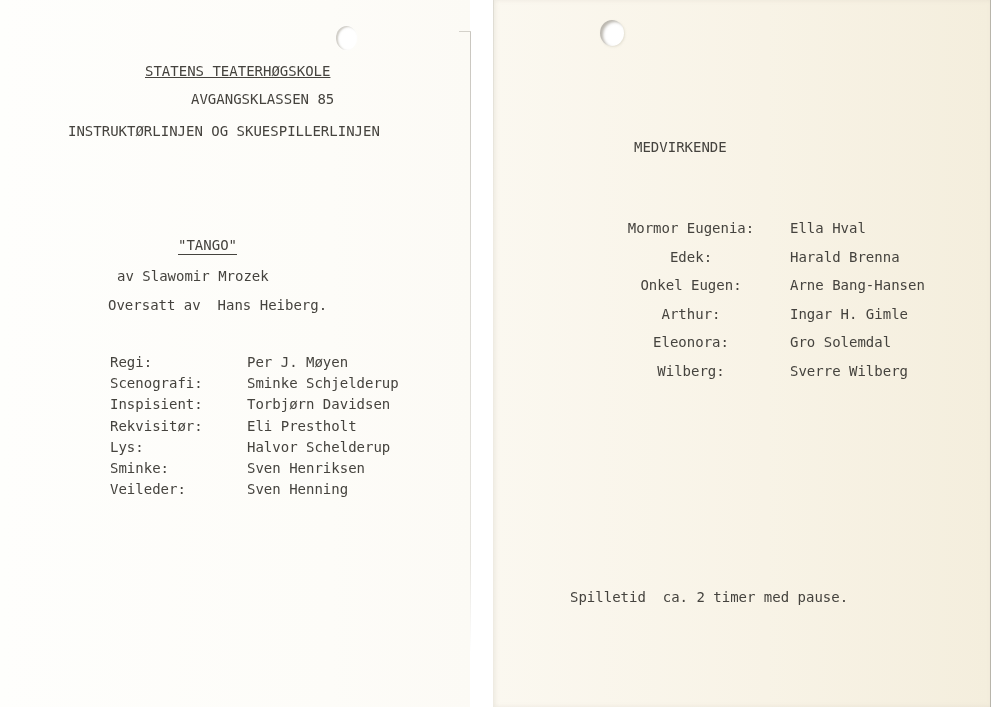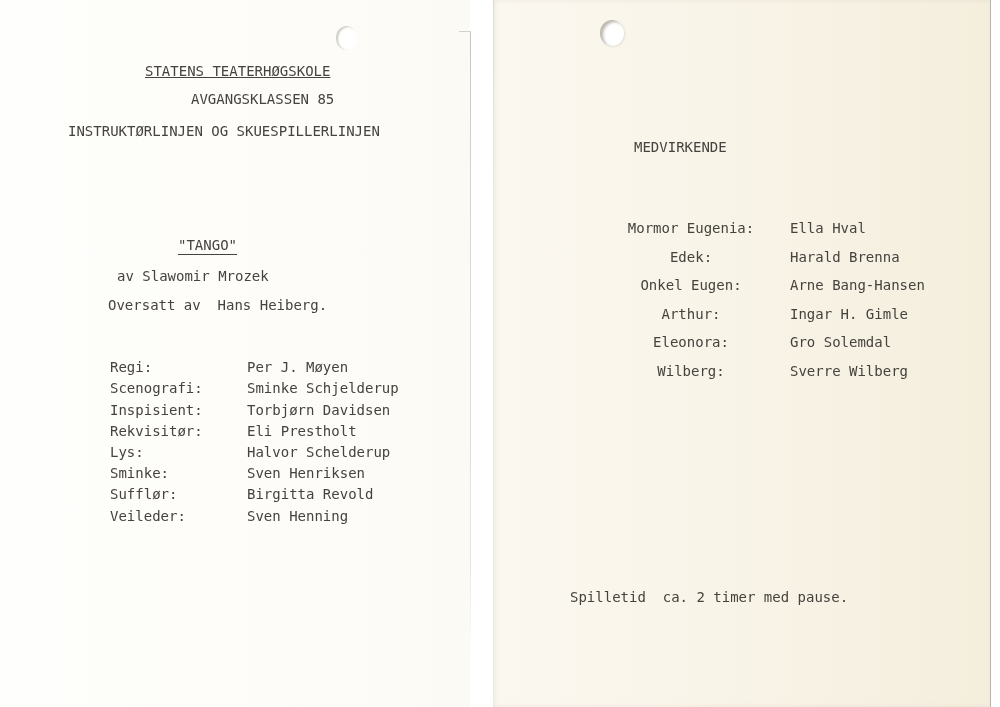--- a/index.html
+++ b/index.html
@@ -45,21 +45,21 @@
   }
   
   .hdr1{left:145px;top:64px;text-decoration:underline;}
   .hdr2{left:163px;top:92px;margin-left:28px;}
   .hdr3{left:68px;top:124px;}
   .title{left:178px;top:238px;}
   .title span{border-bottom:1px solid #45433e;padding-bottom:1px;}
   .byline{left:117px;top:269px;}
   .transl{left:108px;top:298px;}
   .credits{position:absolute;left:110px;top:354px;}
-  .credit-row{display:flex;height:21.2px;align-items:flex-end;font-size:14px;white-space:pre;}
+  .credit-row{display:flex;height:21.2px;align-items:flex-start;font-size:14px;white-space:pre;}
   .credit-role{width:137px;flex:0 0 137px;}
   
   .cast-hdr{left:592px;top:140px;padding-left:42px;}
   .cast{position:absolute;left:592px;top:220px;text-align:center;}
   .cast-row{display:flex;height:28.6px;align-items:flex-start;font-size:14px;white-space:pre;}
   .cast-role{width:198px;flex:0 0 198px;}
   .runtime{left:570px;top:590px;}
 </style>
 </head>
 <body>
@@ -102,24 +102,20 @@
   </div>
   <div class="credit-row">
     <span class="credit-role">Lys:</span>
     <span class="credit-name">Halvor Schelderup</span>
   </div>
   <div class="credit-row">
     <span class="credit-role">Sminke:</span>
     <span class="credit-name">Sven Henriksen</span>
   </div>
   <div class="credit-row">
-    <span class="credit-role">Sufflør:</span>
-    <span class="credit-name">Birgitta Revold</span>
-  </div>
-  <div class="credit-row">
     <span class="credit-role">Veileder:</span>
     <span class="credit-name">Sven Henning</span>
   </div>
 </div>
 
 <div class="txt cast-hdr">MEDVIRKENDE</div>
 
 <div class="cast">
   <div class="cast-row">
     <span class="cast-role">Mormor Eugenia:</span>

